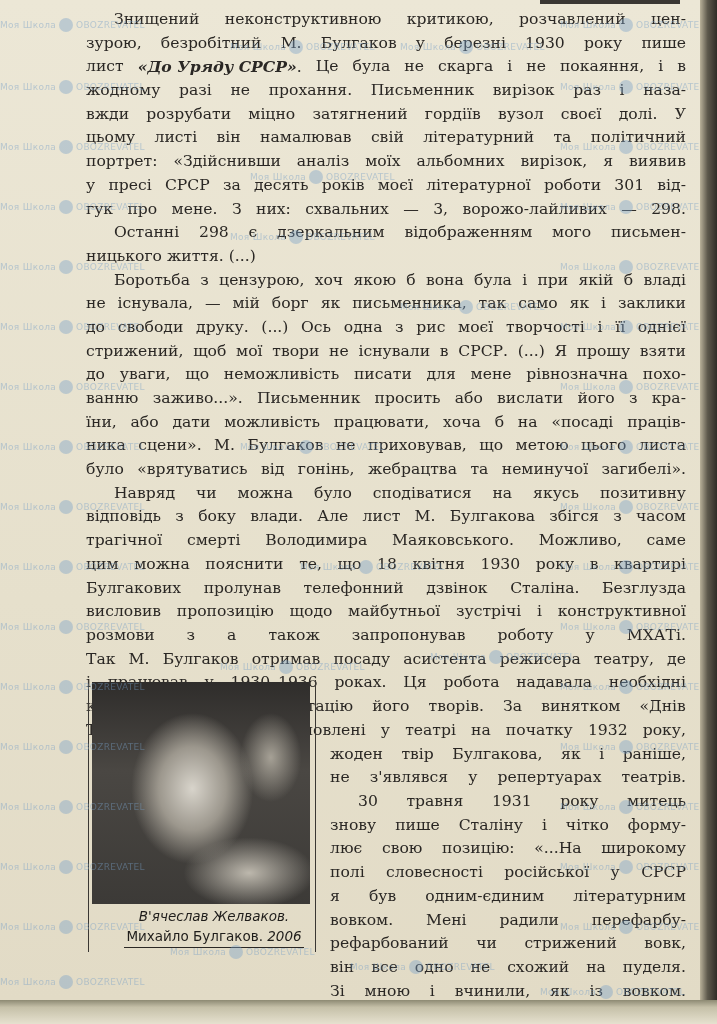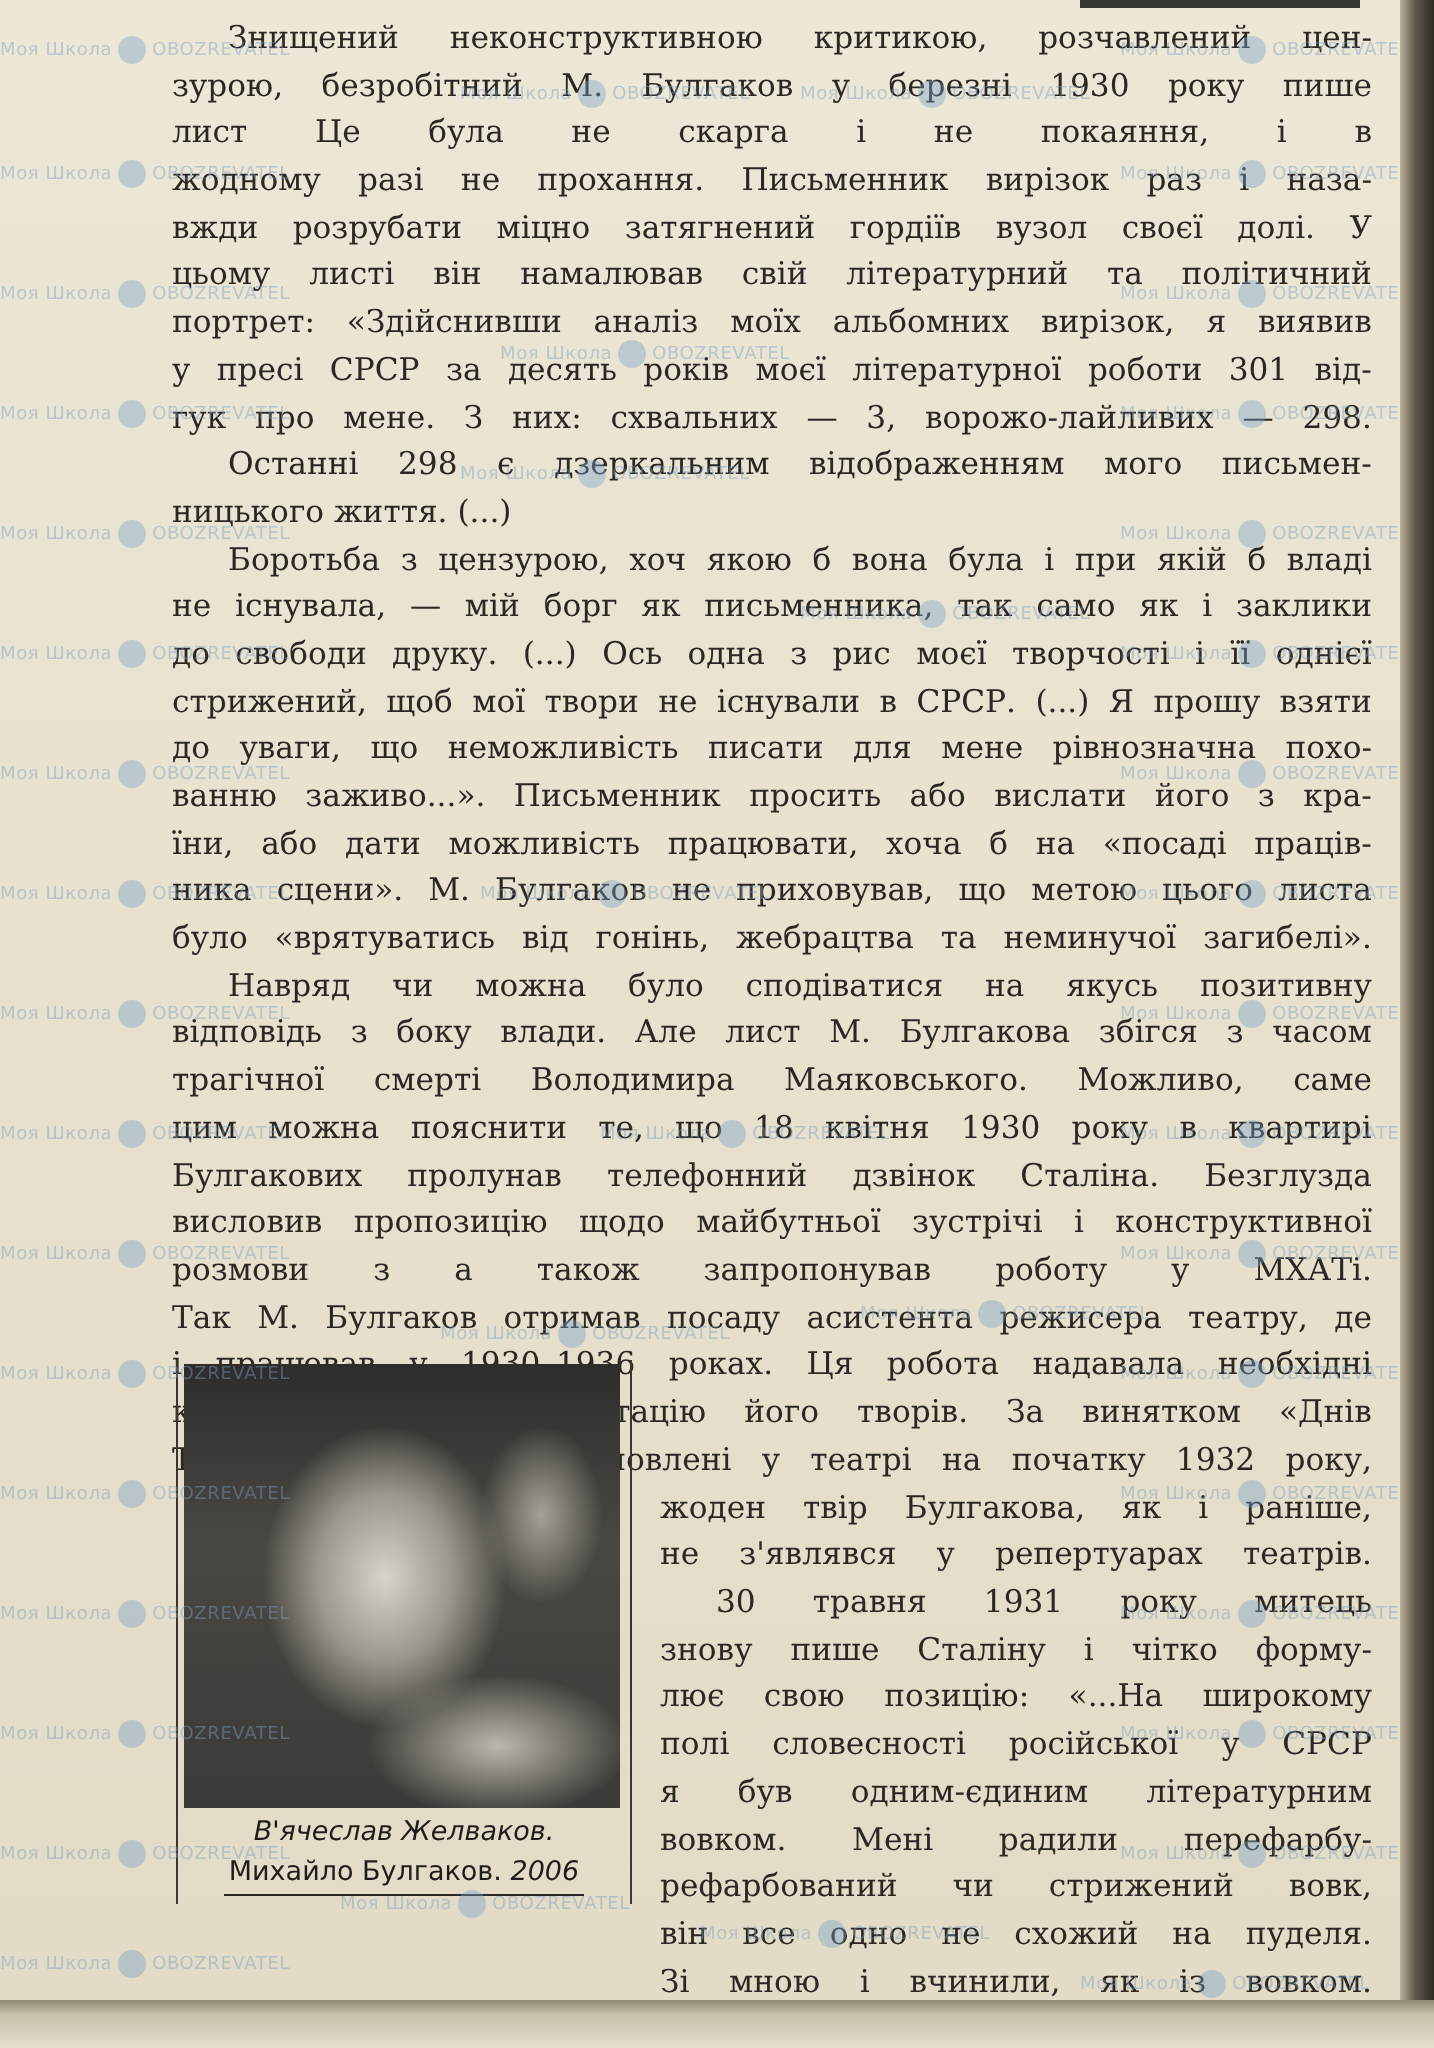--- a/index.html
+++ b/index.html
@@ -37,21 +37,21 @@
   }
   .portrait {
     position: absolute; left: 3px; top: 2px; width: 218px; height: 222px;
     background:
       radial-gradient(ellipse 28% 34% at 46% 48%, #d8d4cb 0%, #9c978d 55%, rgba(60,58,55,0) 100%),
       radial-gradient(ellipse 14% 20% at 82% 34%, #a6a196 0%, rgba(60,58,55,0) 100%),
       radial-gradient(ellipse 30% 16% at 72% 86%, #bdb8ad 0%, rgba(60,58,55,0) 100%),
       linear-gradient(180deg, #2f2d2b 0%, #4a4743 40%, #3c3a37 100%);
   }
   .caption {
-    position: absolute; left: 0; top: 226px; width: 226px; text-align: center;
+    position: absolute; left: 12px; top: 226px; width: 226px; text-align: center;
     font-family: "DejaVu Sans", "Liberation Sans", sans-serif; font-size: 13.5px; line-height: 20px; color: #1f1d1b;
   }
   .caption .c2 { border-bottom: 1px solid #2a2724; display: inline-block; padding: 0 2px 1px 2px; }
   .caption i { font-style: italic; }
   .wrap {
     position: absolute; left: 330px; top: 0; width: 356px;
   }
   .wm {
     position: absolute; font-family: "DejaVu Sans", "Liberation Sans", sans-serif; font-size: 9px;
     color: rgba(120,160,200,0.45); white-space: nowrap; letter-spacing: 0.3px; pointer-events: none;
@@ -81,20 +81,21 @@
         <span>М.</span>
         <span>Булгаков</span>
         <span>у</span>
         <span>березні</span>
         <span>1930</span>
         <span>року</span>
         <span>пише</span>
       </div>
       <div class="line">
         <span>лист</span>
+        <span><span class="em">«До Уряду СРСР»</span>.</span>
         <span>Це</span>
         <span>була</span>
         <span>не</span>
         <span>скарга</span>
         <span>і</span>
         <span>не</span>
         <span>покаяння,</span>
         <span>і</span>
         <span>в</span>
       </div>

